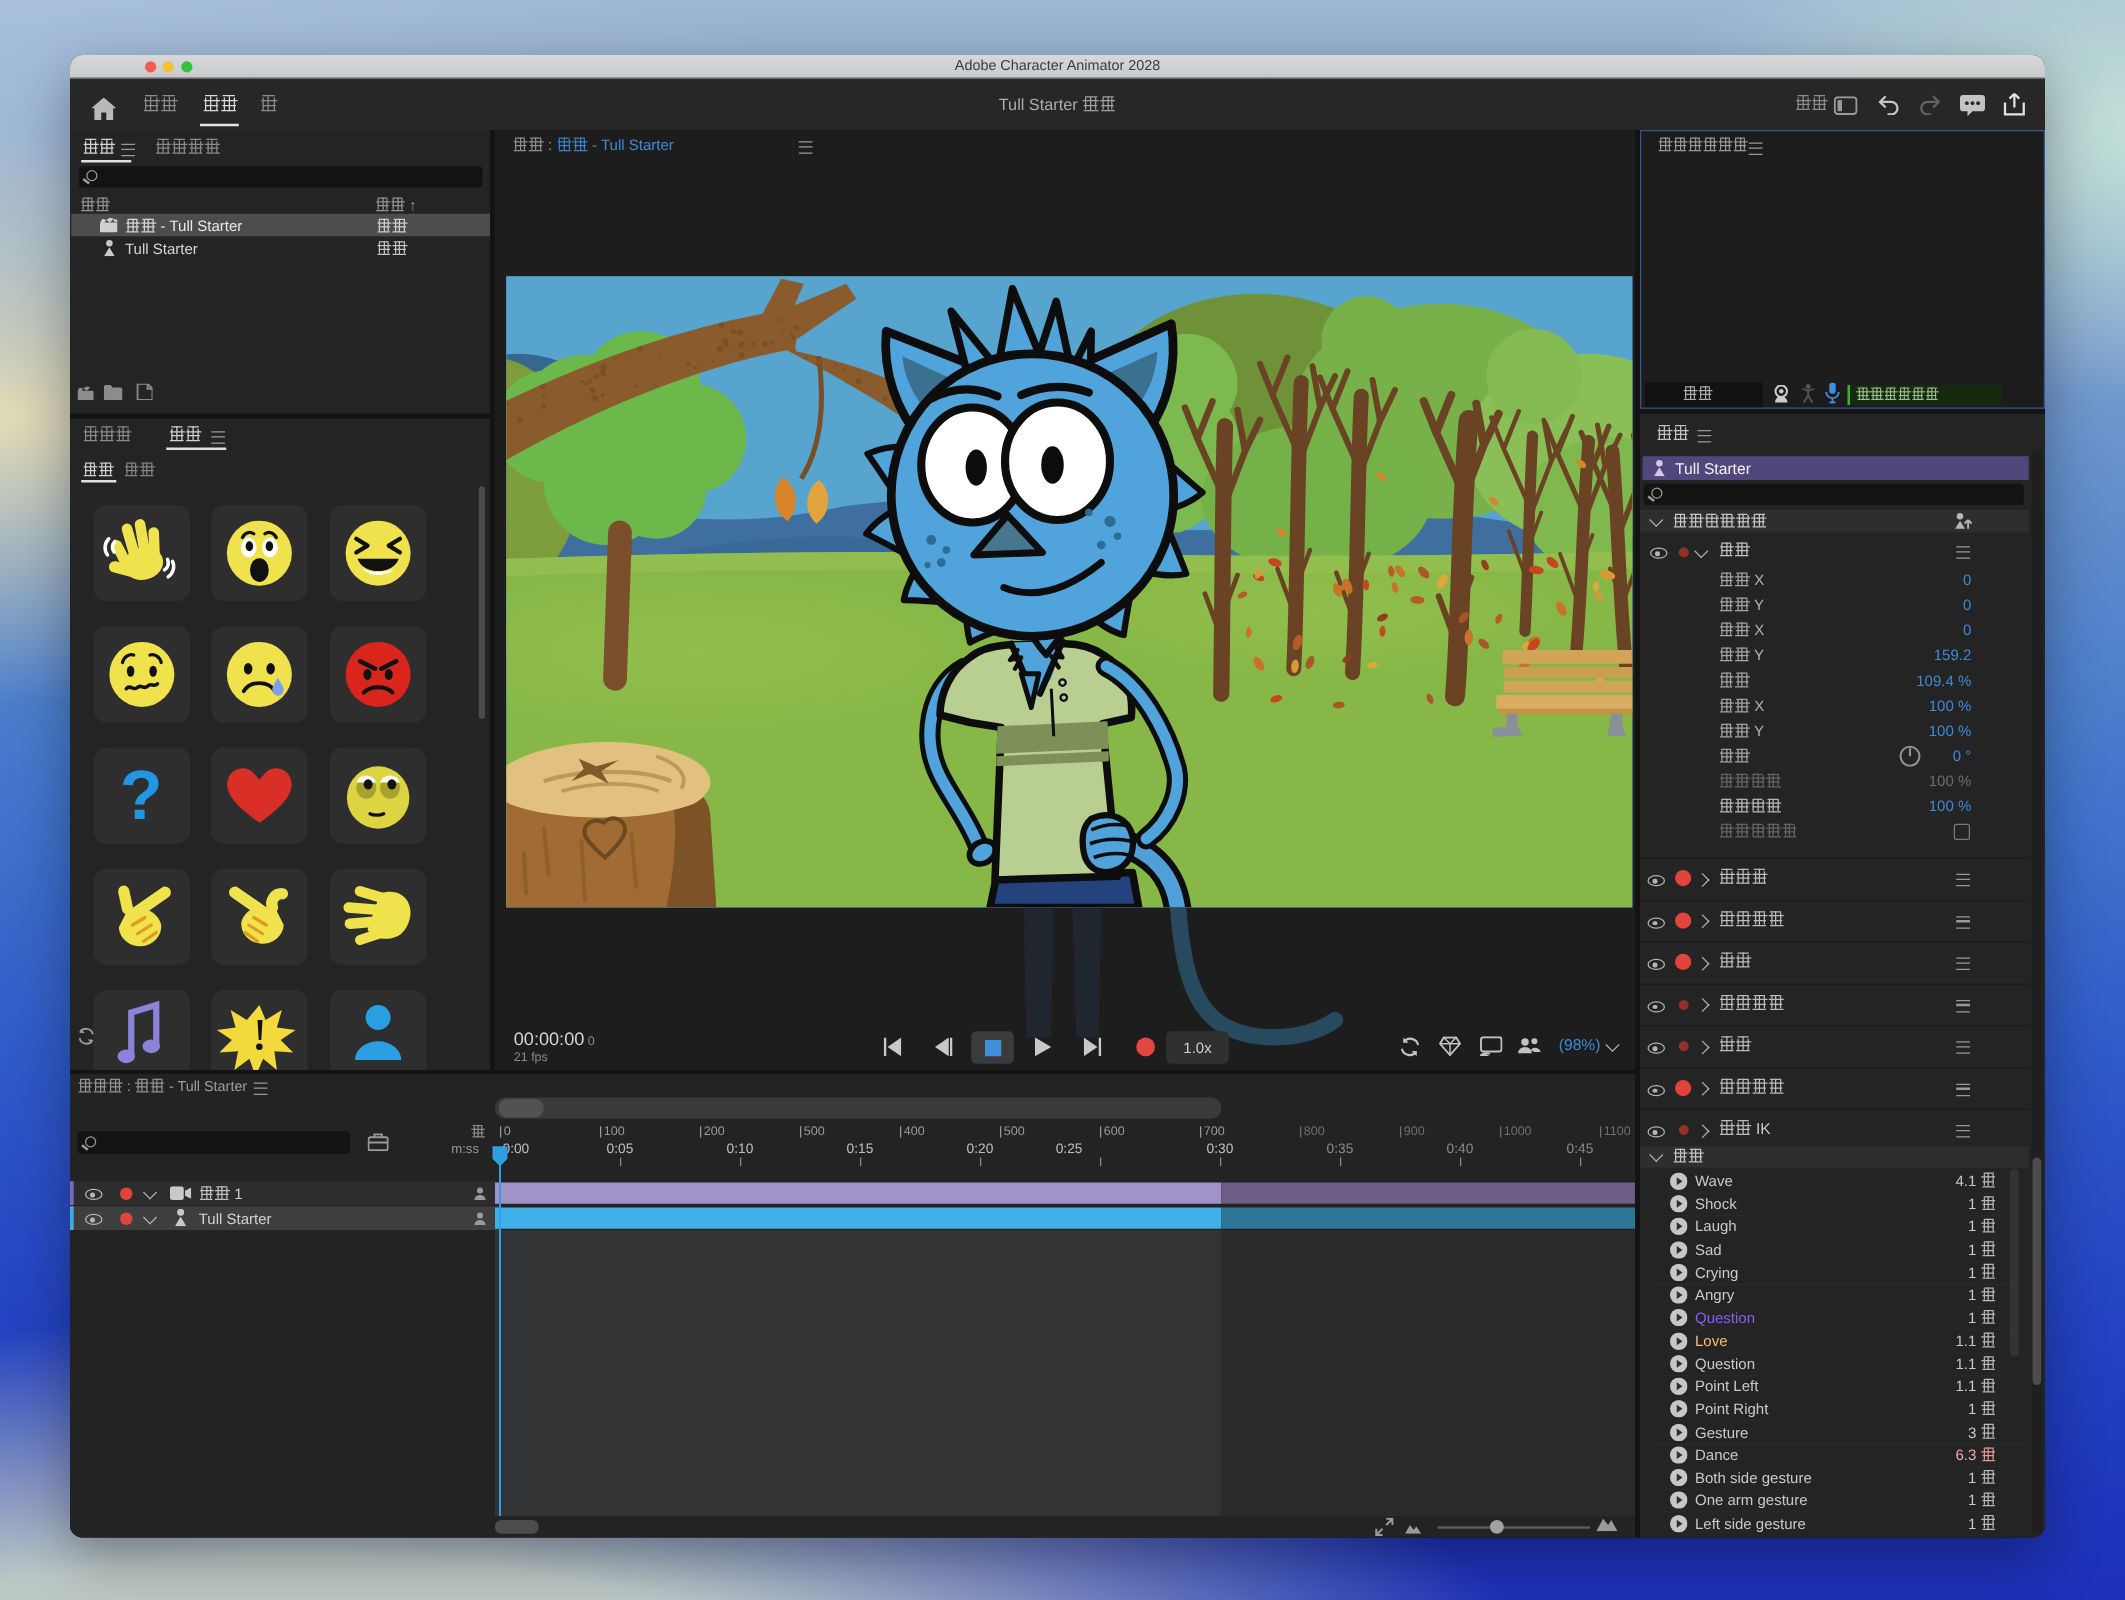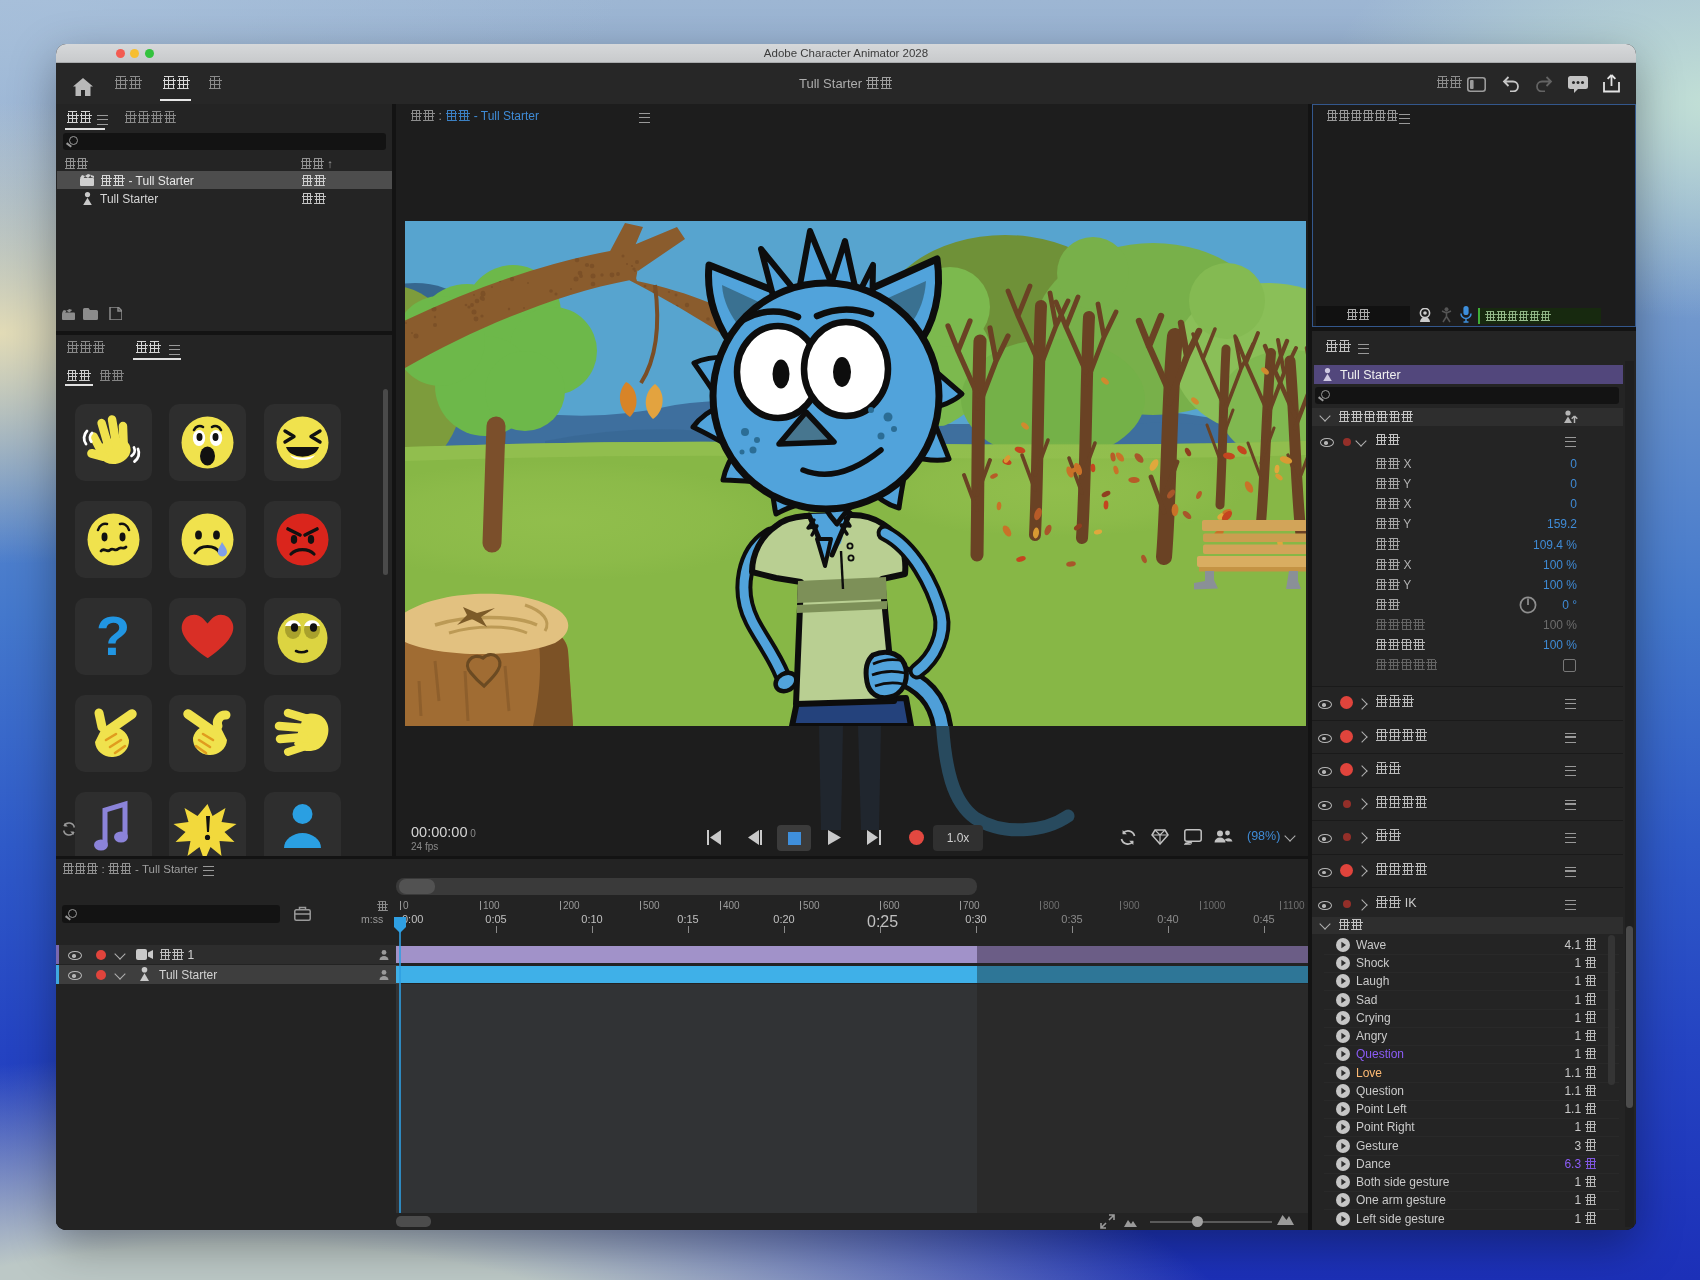--- a/index.html
+++ b/index.html
@@ -583,21 +583,21 @@
         </div>
       <div id="under" style="position:absolute;left:9px;top:622px;width:901px;height:130px">
           <svg width="901" height="130" viewBox="0 0 901 130">
 <polygon points="414,0 438,0 436,104 416,104" fill="#20262e"></polygon>
 <polygon points="453,0 476,0 474,104 456,104" fill="#20262e"></polygon>
 <path d="M537,-8 C540,44 548,76 570,92 C598,110 640,106 663,90" stroke="#284a5e" stroke-width="13" fill="none" stroke-linecap="round"></path>
 </svg>
         </div>
       <div id="transport" style="position:absolute;left:0;top:716px;width:912px;height:36px">
       <span class="row" style="left:15px;top:4px;font-size:14.5px;color:#d4d4d4">00:00:00<span style="font-size:10px;color:#8a8a8a"> 0</span></span>
-      <span class="row" style="left:15px;top:21px;font-size:10px;color:#8a8a8a">24 fps</span>
+      <span class="row" style="left:15px;top:21px;font-size:10px;color:#8a8a8a">21 fps</span>
       <svg class="ic" style="left:311px;top:10px" width="14" height="15" viewBox="0 0 14 15">
             <rect x="0" y="0" width="2" height="15" fill="#c9c9c9"></rect>
             <path d="M14 0v15L3 7.5z" fill="#c9c9c9"></path>
           </svg>
       <svg class="ic" style="left:352px;top:10px" width="14" height="15" viewBox="0 0 14 15">
             <path d="M11 0v15L0 7.5z" fill="#c9c9c9"></path>
             <rect x="12" y="0" width="2" height="15" fill="#c9c9c9"></rect>
           </svg>
       <div class="row" style="left:381px;top:5px;width:34px;height:26px;background:#3b3b3b;border-radius:4px"></div>
           <div class="row" style="left:392px;top:11.5px;width:13px;height:13px;background:#3f8fdb"></div>
@@ -834,21 +834,21 @@
           <path d="M5.4 3.8L10 7l-4.6 3.2z" fill="#2e2e2e"></path>
         </svg>
         <span class="row" style="left:44px;top:807.5px;font-size:12px;color:#c9c9c9">Gesture</span>
         <div class="row" style="left:185px;top:807.5px;width:100px;text-align:right;font-size:12px;color:#c9c9c9">3 <i class="c"></i></div>
       <div class="row" style="left:12px;top:823.7px;width:295px;height:1px;background:#292929"></div>
       <svg class="ic" style="left:24px;top:826px" width="14" height="14" viewBox="0 0 14 14">
           <circle cx="7" cy="7" r="7" fill="#c6c6c6"></circle>
           <path d="M5.4 3.8L10 7l-4.6 3.2z" fill="#2e2e2e"></path>
         </svg>
         <span class="row" style="left:44px;top:826px;font-size:12px;color:#c9c9c9">Dance</span>
-        <div class="row" style="left:185px;top:826px;width:100px;text-align:right;font-size:12px;color:#8b5cf6">6.3 <i class="c"></i></div>
+        <div class="row" style="left:185px;top:826px;width:100px;text-align:right;font-size:12px;color:#fca5a5">6.3 <i class="c"></i></div>
       <div class="row" style="left:12px;top:842.2px;width:295px;height:1px;background:#292929"></div>
       <svg class="ic" style="left:24px;top:844px" width="14" height="14" viewBox="0 0 14 14">
           <circle cx="7" cy="7" r="7" fill="#c6c6c6"></circle>
           <path d="M5.4 3.8L10 7l-4.6 3.2z" fill="#2e2e2e"></path>
         </svg>
         <span class="row" style="left:44px;top:844px;font-size:12px;color:#c9c9c9">Both side gesture</span>
         <div class="row" style="left:185px;top:844px;width:100px;text-align:right;font-size:12px;color:#c9c9c9">1 <i class="c"></i></div>
       <div class="row" style="left:12px;top:860.2px;width:295px;height:1px;background:#292929"></div>
       <svg class="ic" style="left:24px;top:862px" width="14" height="14" viewBox="0 0 14 14">
           <circle cx="7" cy="7" r="7" fill="#c6c6c6"></circle>
@@ -907,21 +907,21 @@
       <span class="row" style="left:1227px;top:41px;font-size:10px;color:#6f6f6f">1100</span>
       <span class="row" style="left:346px;top:54px;font-size:11px;color:#c0c0c0">0:00</span>
       <span class="row" style="left:427px;top:54px;font-size:11px;color:#c0c0c0;width:26px;text-align:center">0:05</span>
       <div class="row" style="left:440px;top:67px;width:1px;height:7px;background:#8a8a8a"></div>
       <span class="row" style="left:523px;top:54px;font-size:11px;color:#c0c0c0;width:26px;text-align:center">0:10</span>
       <div class="row" style="left:536px;top:67px;width:1px;height:7px;background:#8a8a8a"></div>
       <span class="row" style="left:619px;top:54px;font-size:11px;color:#c0c0c0;width:26px;text-align:center">0:15</span>
       <div class="row" style="left:632px;top:67px;width:1px;height:7px;background:#8a8a8a"></div>
       <span class="row" style="left:715px;top:54px;font-size:11px;color:#c0c0c0;width:26px;text-align:center">0:20</span>
       <div class="row" style="left:728px;top:67px;width:1px;height:7px;background:#8a8a8a"></div>
-      <span class="row" style="left:811px;top:54px;font-size:16px;color:#c0c0c0;width:26px;text-align:left">0:25</span>
+      <span class="row" style="left:784px;top:54px;font-size:11px;color:#c0c0c0;width:26px;text-align:right">0:25</span>
       <div class="row" style="left:824px;top:67px;width:1px;height:7px;background:#8a8a8a"></div>
       <span class="row" style="left:907px;top:54px;font-size:11px;color:#c0c0c0;width:26px;text-align:center">0:30</span>
       <div class="row" style="left:920px;top:67px;width:1px;height:7px;background:#8a8a8a"></div>
       <span class="row" style="left:1003px;top:54px;font-size:11px;color:#8a8a8a;width:26px;text-align:center">0:35</span>
       <div class="row" style="left:1016px;top:67px;width:1px;height:7px;background:#8a8a8a"></div>
       <span class="row" style="left:1099px;top:54px;font-size:11px;color:#8a8a8a;width:26px;text-align:center">0:40</span>
       <div class="row" style="left:1112px;top:67px;width:1px;height:7px;background:#8a8a8a"></div>
       <span class="row" style="left:1195px;top:54px;font-size:11px;color:#8a8a8a;width:26px;text-align:center">0:45</span>
       <div class="row" style="left:1208px;top:67px;width:1px;height:7px;background:#8a8a8a"></div>
       <div class="row" style="left:0;top:86px;width:340px;height:19px;background:#2d2d2d;border-left:3px solid #7a68b0"></div>

